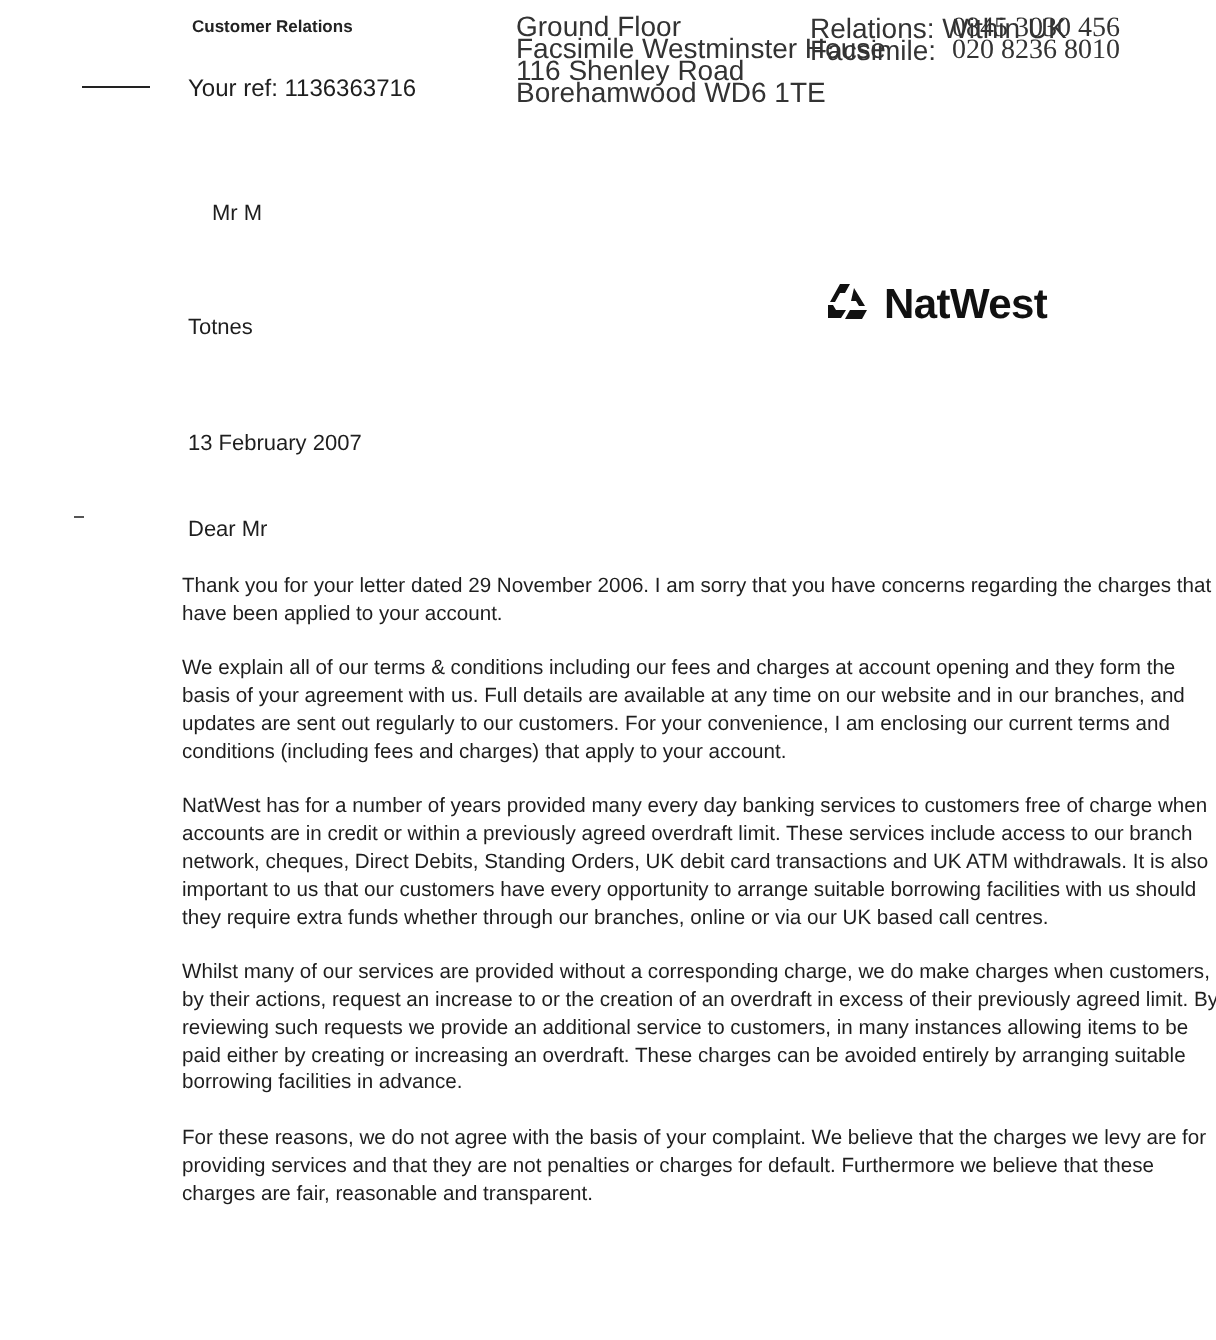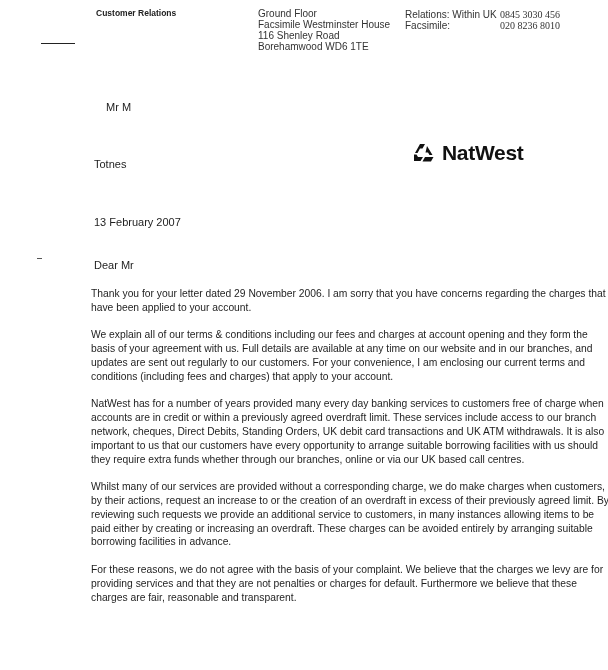--- a/index.html
+++ b/index.html
@@ -1,37 +1,37 @@
 <!DOCTYPE html>
 <html><head>
   <meta charset="utf-8">
   <style>
     html, body { margin: 0; padding: 0; background: #ffffff; }
     body {
       width: 608px; height: 670px; position: relative; overflow: hidden;
       font-family: "Liberation Sans", sans-serif; color: #1e1e1e;
     }
     .abs { position: absolute; }
-    .small { font-size: 10px; line-height: 11px; color: #333; }
+    .small { font-size: 14px; line-height: 11px; color: #333; }
     .dept { left: 96px; top: 8px; font-weight: bold; font-size: 8.5px; color: #222; }
     .addr { left: 258px; top: 8px; }
     .addr div { white-space: nowrap; }
     .contact { left: 405px; top: 9px; width: 155px; }
     .contact .row { position: relative; height: 11px; white-space: nowrap; }
     .contact .lbl { position: absolute; left: 0; }
     .contact .val { position: absolute; right: 0; font-family: Liberation Serif, serif; }
     .contact .row.outside .val { right: 0; }
     .refs { left: 94px; top: 37px; font-size: 12px; line-height: 15px; }
     .mark-line { left: 41px; top: 43px; width: 34px; height: 1px; background: #222; }
     .recipient { left: 94px; top: 101px; font-size: 11px; margin-left: 12px; }
     .town { left: 94px; top: 146px; font-size: 11px; margin-top: 12px; }
     .date { left: 94px; top: 216px; font-size: 11px; }
     .salutation { left: 94px; top: 259px; font-size: 11px; }
     .dash { left: 37px; top: 258px; width: 5px; height: 1px; background: #555; }
-    .logo { left: 412px; top: 141px; display: flex; align-items: center; }
+    .logo { left: 412px; top: 141px; display: flex; }
     .logo-text { font-weight: bold; font-size: 21px; letter-spacing: -0.3px; color: #111; margin-left: 6px; }
     .body { left: 91px; top: 287px; width: 520px; font-size: 10.3px; line-height: 13.8px; }
     .body p { margin: 0 0 13.8px 0; }
   </style>
 </head>
 <body>
 
 <div class="abs small dept">Customer Relations</div>
 
 <div class="abs small addr">
@@ -48,20 +48,21 @@
   </div>
   <div class="row">
     <span class="lbl">Facsimile:</span>
     <span class="val">020 8236 8010</span>
   </div>
 </div>
 
 <div class="abs mark-line"></div>
 
 <div class="abs refs">
+  <div>Your ref: 1136363716</div>
 </div>
 
 <div class="abs recipient">Mr M</div>
 <div class="abs town">Totnes</div>
 
 <div class="abs logo">
   <svg width="24" height="20" viewBox="0 0 24 20">
     <g fill="#111">
       <path d="M8 1 L13 1 L10.5 5.5 L8 5.5 L5.5 10 L3 10 Z"></path>
       <path d="M15 3 L20.5 12 L17.5 12 L16 9.5 L13.5 9.5 Z"></path>

